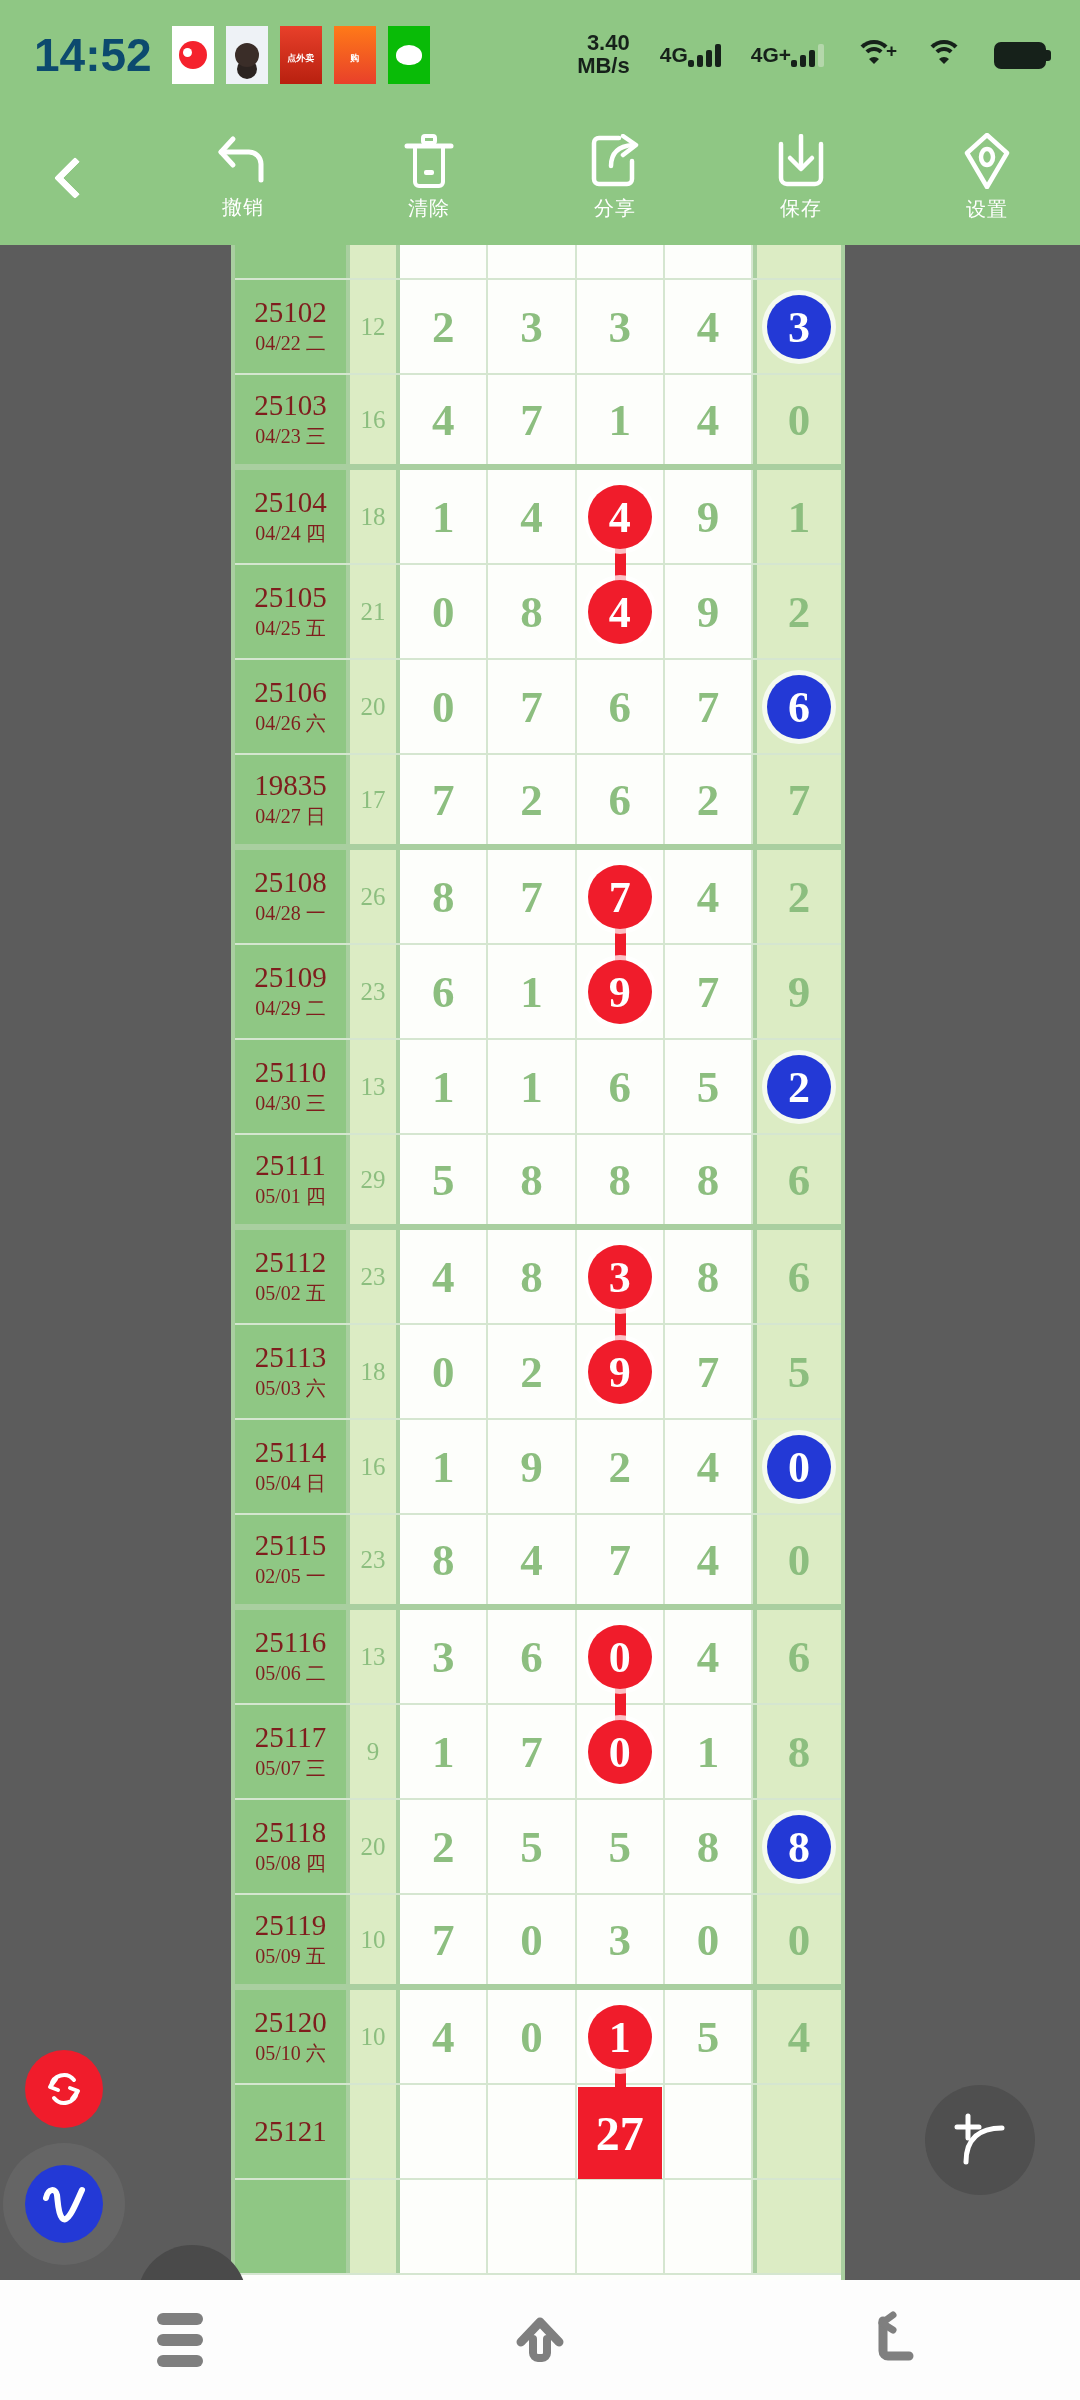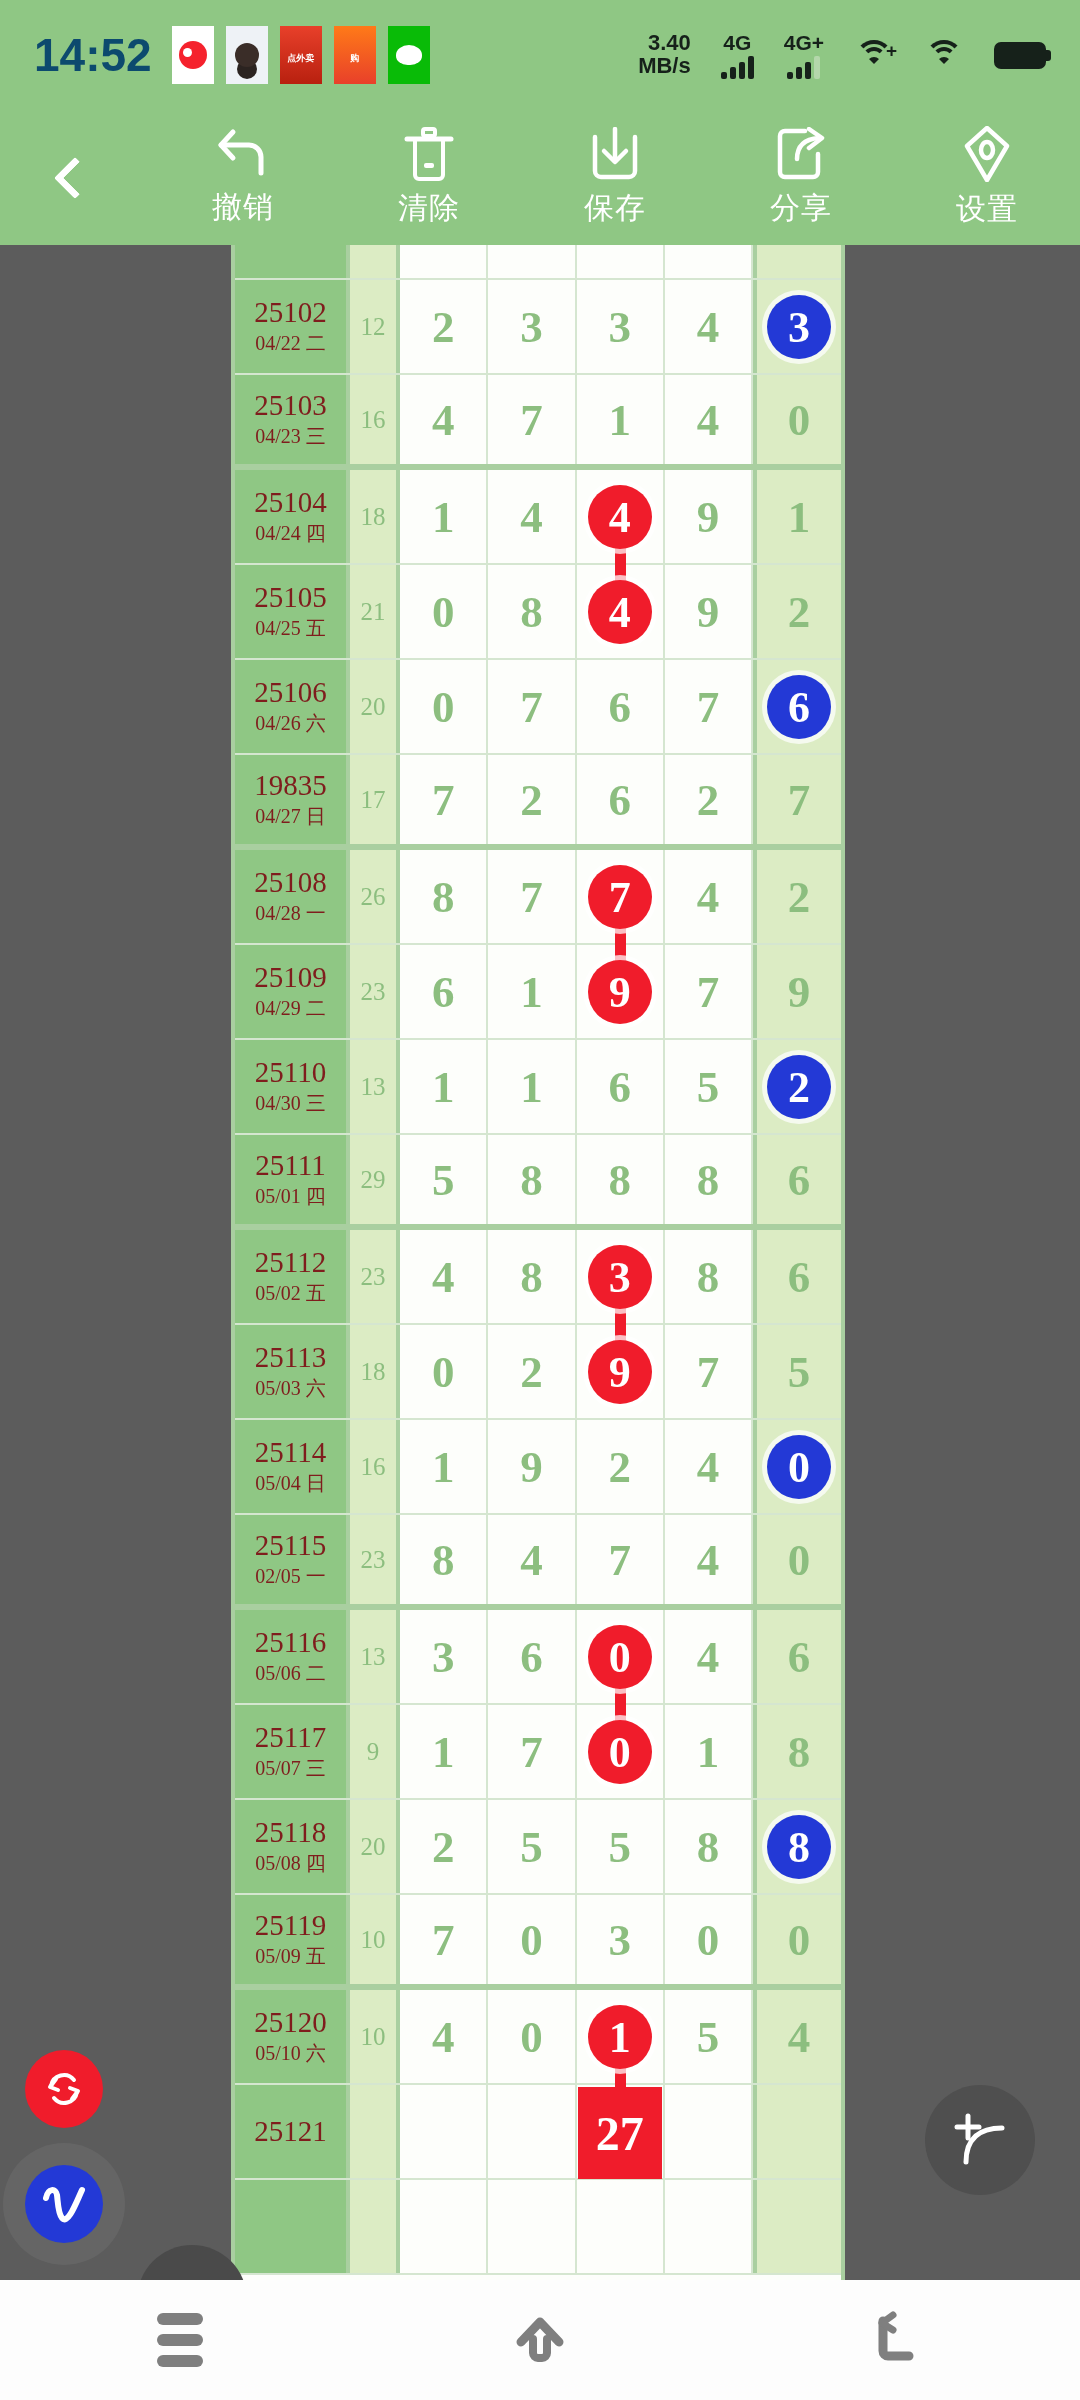--- a/index.html
+++ b/index.html
@@ -30,21 +30,21 @@
                     box-shadow:0 14px 0 -2px #2b2320;}
   .ai-orange{background:linear-gradient(#e8402a,#b8200f);font-size:9px;font-weight:bold;
              line-height:1;text-align:center;padding-top:6px;}
   .ai-orange2{background:linear-gradient(#ff7a18,#e8402a);font-size:9px;font-weight:bold;
               line-height:1;text-align:center;padding-top:6px;}
   .ai-wechat{background:#09bb07;}
   .ai-wechat::after{content:"";width:26px;height:20px;border-radius:50% 50% 45% 45%;background:#fff;}
 
   .sb-right{ margin-left:auto; display:flex; align-items:center; gap:30px; color:#16211a; }
   .netspd{ font-size:22px; font-weight:bold; line-height:1.04; text-align:right; }
-  .sig{ display:flex; flex-direction:column; align-items:center; }
+  .sig{ display:flex; flex-direction:row; align-items:center; }
   .sig-lbl{ font-size:21px; font-weight:bold; line-height:1; margin-bottom:2px;}
   .bars{ display:flex; align-items:flex-end; gap:3px; height:24px; }
   .bars i{ width:6px; background:#16211a; border-radius:2px; display:block;}
   .bars i:nth-child(1){height:7px;} .bars i:nth-child(2){height:12px;}
   .bars i:nth-child(3){height:17px;} .bars i:nth-child(4){height:23px;}
   .bars i.off{background:#b4d7ab;}
   .wifi{ position:relative; width:40px; height:30px; }
   .wifi b{ position:absolute; left:50%; transform:translateX(-50%);
            border:4px solid #16211a; border-bottom-color:transparent;
            border-left-color:transparent; border-right-color:transparent;
@@ -61,21 +61,21 @@
   #toolbar{
     position:absolute; left:0; top:110px; width:1080px; height:135px;
     background:#8fc784; display:flex; align-items:center;
   }
   .tb-back{ width:150px; display:flex; align-items:center; justify-content:center; height:100%; }
   .chev{ width:30px; height:30px; border-left:7px solid #fff; border-bottom:7px solid #fff;
          transform:rotate(45deg); border-radius:3px; }
   .tb-item{ flex:1; display:flex; flex-direction:column; align-items:center; justify-content:center;
             gap:7px; height:100%; }
   .tb-item svg{ display:block; }
-  .tb-lbl{ color:#fff; font-size:30px; letter-spacing:1px; }
+  .tb-lbl{ color:#fff; font-size:20px; letter-spacing:1px; }
 
   
   #tablewrap{
     position:absolute; left:231px; top:245px; width:614px; height:2035px;
     background:#fdfefb; overflow:hidden;
     border-left:4px solid #a9cfa0; border-right:4px solid #a9cfa0;
   }
   .row{ display:flex; height:95px; position:relative;
         border-bottom:2px solid #d5e6d0; }
   .row.sep{ border-bottom:6px solid #a9cfa0; }
@@ -194,34 +194,34 @@
       <rect x="20" y="2" width="12" height="7" rx="2" fill="none" stroke="#fff" stroke-width="4"></rect>
       <line x1="4" y1="12" x2="48" y2="12" stroke="#fff" stroke-width="5" stroke-linecap="round"></line>
       <path d="M12 12 V48 a4 4 0 0 0 4 4 H36 a4 4 0 0 0 4 -4 V12" fill="none" stroke="#fff" stroke-width="4"></path>
       <rect x="21" y="36" width="10" height="5" rx="2" fill="#fff"></rect>
     </svg>
     <span class="tb-lbl">清除</span>
   </div>
 
   <div class="tb-item">
     <svg width="52" height="54" viewBox="0 0 52 54">
+      <path d="M30 4 H10 a5 5 0 0 0 -5 5 V45 a5 5 0 0 0 5 5 H38 a5 5 0 0 0 5 -5 V27" fill="none" stroke="#fff" stroke-width="4.5" stroke-linecap="round"></path>
+      <path d="M22 32 C22 18 30 12 44 11" fill="none" stroke="#fff" stroke-width="4.5" stroke-linecap="round"></path>
+      <path d="M34 2 L47 11 L34 21" fill="none" stroke="#fff" stroke-width="4.5" stroke-linecap="round" stroke-linejoin="round"></path>
+    </svg>
+    <span class="tb-lbl">分享</span>
+  </div>
+
+  <div class="tb-item">
+    <svg width="52" height="54" viewBox="0 0 52 54">
       <line x1="26" y1="2" x2="26" y2="34" stroke="#fff" stroke-width="4.5" stroke-linecap="round"></line>
       <path d="M15 24 L26 35 L37 24" fill="none" stroke="#fff" stroke-width="4.5" stroke-linecap="round" stroke-linejoin="round"></path>
       <path d="M6 10 V44 a6 6 0 0 0 6 6 H40 a6 6 0 0 0 6 -6 V10" fill="none" stroke="#fff" stroke-width="4.5" stroke-linecap="round"></path>
     </svg>
     <span class="tb-lbl">保存</span>
-  </div>
-
-  <div class="tb-item">
-    <svg width="52" height="54" viewBox="0 0 52 54">
-      <path d="M30 4 H10 a5 5 0 0 0 -5 5 V45 a5 5 0 0 0 5 5 H38 a5 5 0 0 0 5 -5 V27" fill="none" stroke="#fff" stroke-width="4.5" stroke-linecap="round"></path>
-      <path d="M22 32 C22 18 30 12 44 11" fill="none" stroke="#fff" stroke-width="4.5" stroke-linecap="round"></path>
-      <path d="M34 2 L47 11 L34 21" fill="none" stroke="#fff" stroke-width="4.5" stroke-linecap="round" stroke-linejoin="round"></path>
-    </svg>
-    <span class="tb-lbl">分享</span>
   </div>
 
   <div class="tb-item">
     <svg width="52" height="56" viewBox="0 0 52 56">
       <path d="M26 2 L46 20 L26 54 L6 20 Z" fill="none" stroke="#fff" stroke-width="4.5" stroke-linejoin="round"></path>
       <ellipse cx="26" cy="24" rx="6" ry="8" fill="none" stroke="#fff" stroke-width="4.5"></ellipse>
     </svg>
     <span class="tb-lbl">设置</span>
   </div>
 </div>

